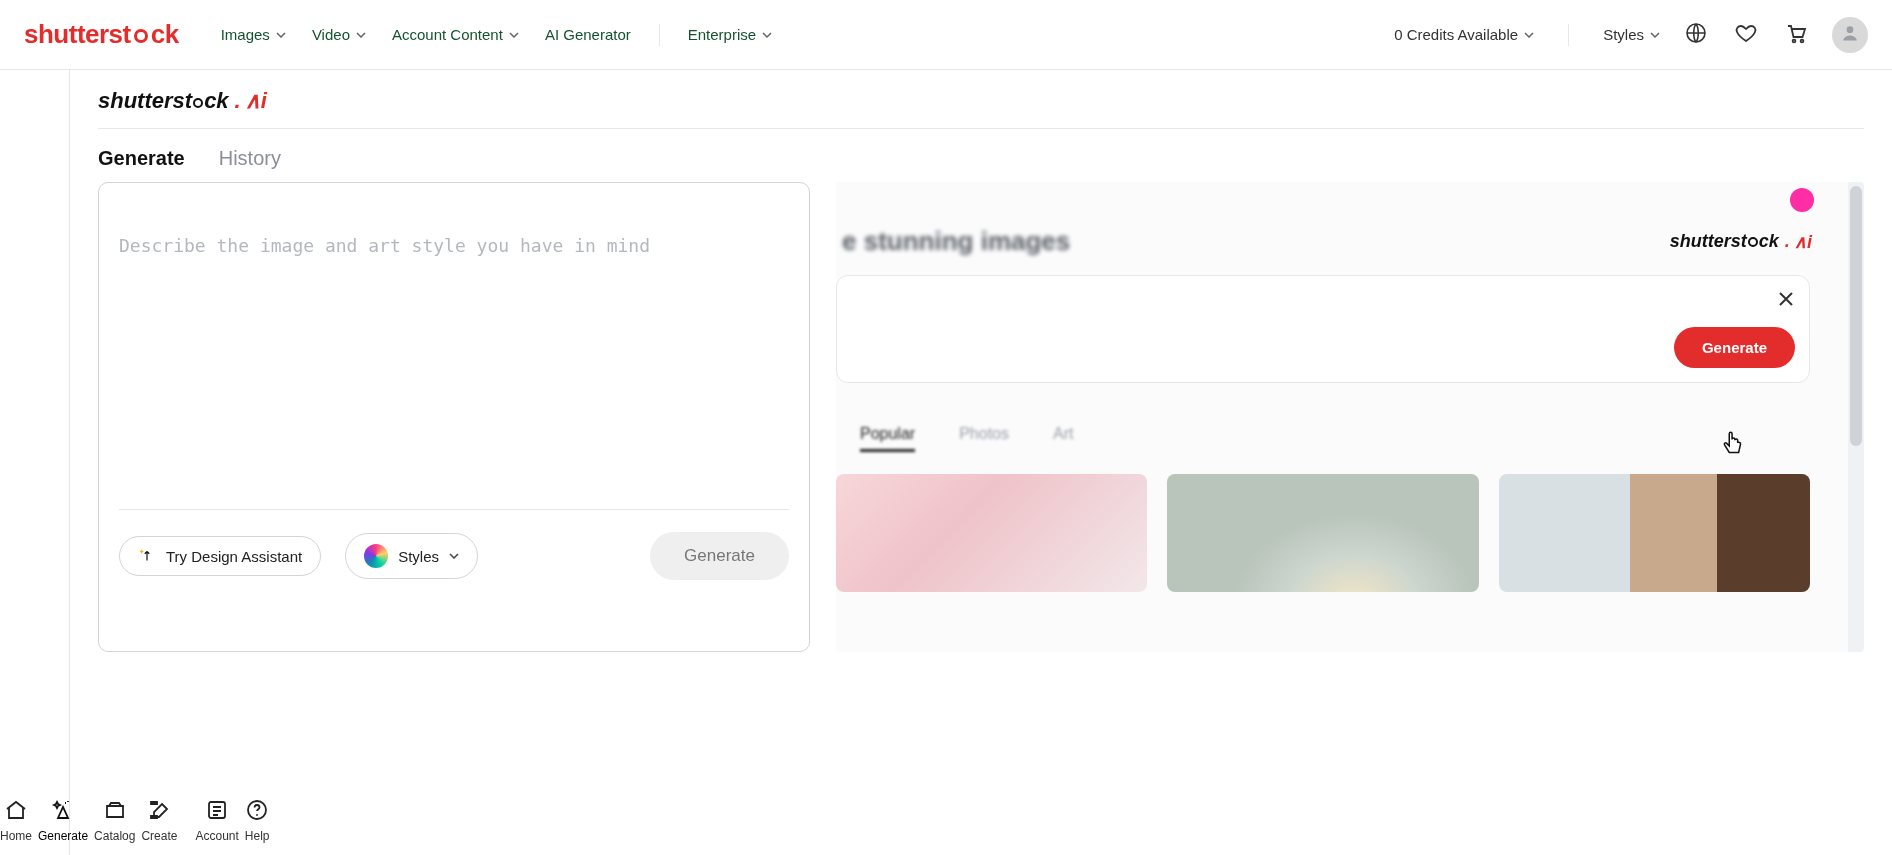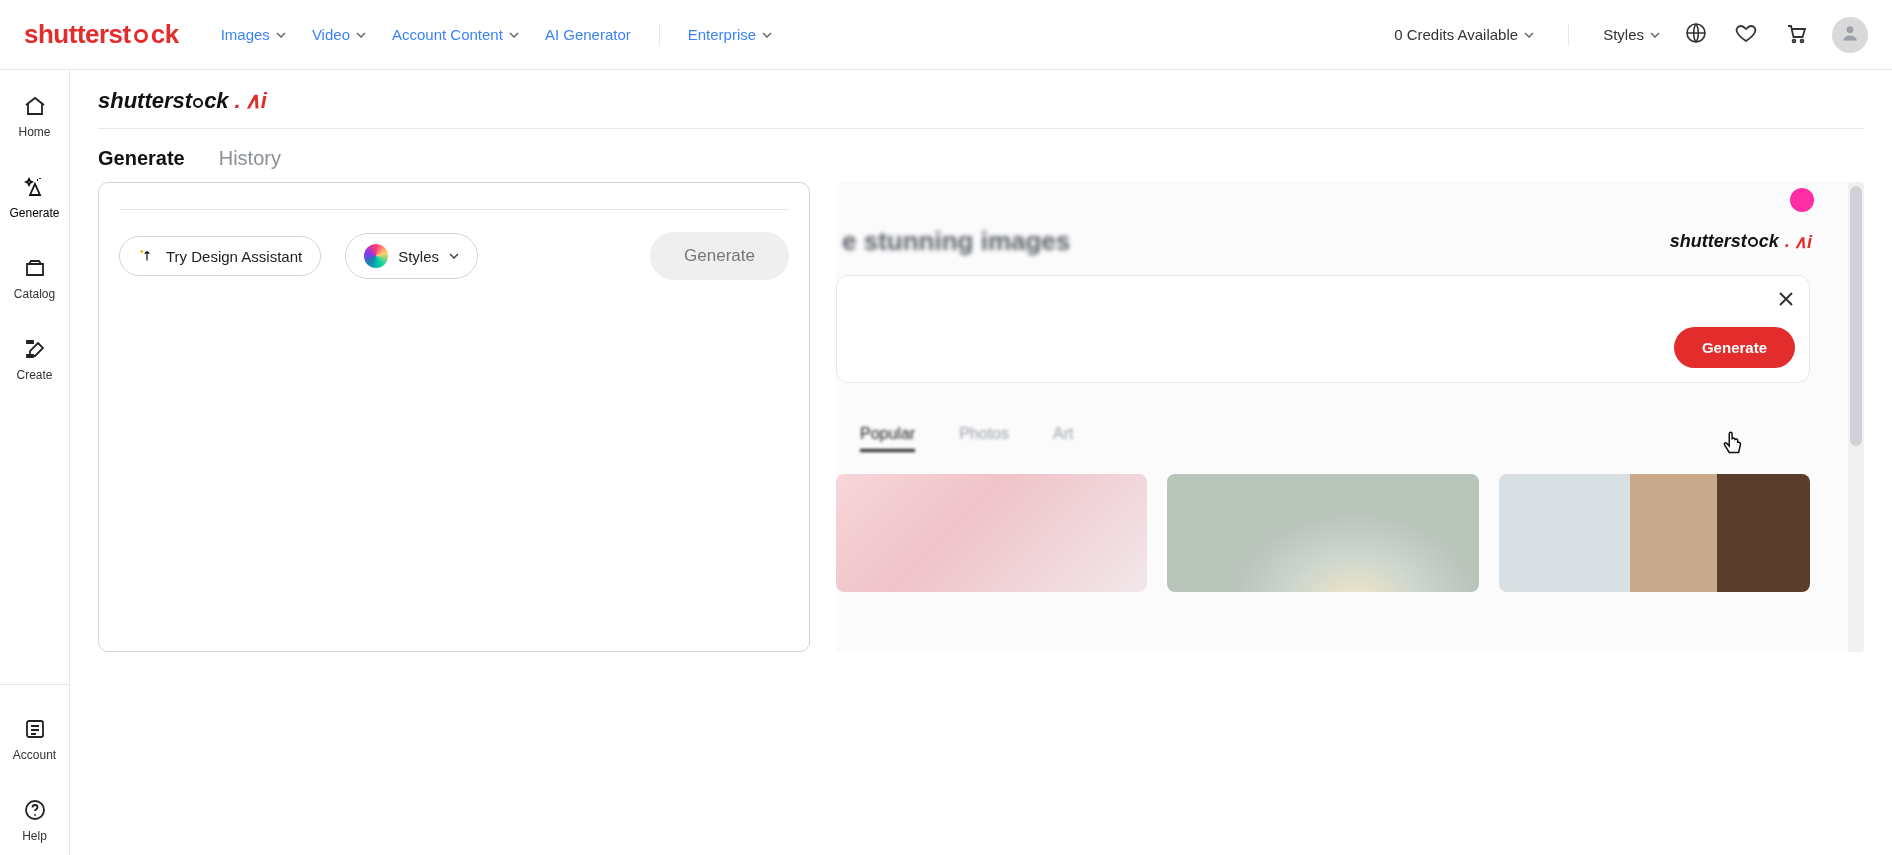--- a/index.html
+++ b/index.html
@@ -41,21 +41,21 @@
     user-select:none;
   }
   .logo .circ{
     width:14px;height:14px;border:3px solid var(--red);border-radius:50%;
     display:inline-block;margin:0 1px;position:relative;top:1px;
   }
   .nav{display:flex;align-items:center;gap:6px;}
   .nav-divider{width:1px;height:22px;background:var(--border);margin:0 12px;}
   .nav-item{
     display:flex;align-items:center;gap:6px;
-    color:#3b82f6;font-size:15px;padding:8px 10px;border-radius:6px;
+    color:#14532d;font-size:15px;padding:8px 10px;border-radius:6px;
     cursor:pointer;white-space:nowrap;
   }
   .chev{width:10px;height:6px;display:inline-block;}
   .chev svg{display:block;}
   .spacer{flex:1;}
   .right-group{display:flex;align-items:center;gap:22px;}
   .credits{display:flex;align-items:center;gap:6px;color:#333;font-size:15px;cursor:pointer;}
   .icon-btn{
     width:28px;height:28px;display:flex;align-items:center;justify-content:center;
     color:var(--icon);cursor:pointer;border-radius:6px;position:relative;
@@ -65,23 +65,23 @@
     width:36px;height:36px;border-radius:50%;background:#d9d9d9;
     display:flex;align-items:center;justify-content:center;cursor:pointer;
   }
   .avatar svg{width:20px;height:20px;color:#9aa0a6;}
 
   
   .shell{display:flex;height:calc(855px - 70px);}
   .sidebar{
     width:var(--sidebar-w);
     border-right:1px solid var(--border);
-    display:flex;flex-direction:column;align-items:flex-end;
+    display:flex;flex-direction:row;align-items:flex-end;
     padding-top:14px;
-    gap:14px;
+    gap:6px;
   }
   .side-gap{flex:1;}
   .side-sep{width:100%;height:1px;background:var(--border);margin:4px 0 8px;}
   .side-item{
     width:100%;
     display:flex;flex-direction:column;align-items:center;justify-content:center;
     gap:4px;padding:10px 0 12px;cursor:pointer;font-size:12px;color:#333;
   }
   .side-item svg{width:24px;height:24px;color:#222;}
   .side-item.active{color:#000;}
@@ -383,20 +383,21 @@
     </div>
 
     <div class="tabs">
       <div class="tab active">Generate</div>
       <div class="tab">History</div>
     </div>
 
     <div class="content">
 
       <section class="panel-left">
+        <textarea class="prompt" placeholder="Describe the image and art style you have in mind" style=""></textarea>
         <div class="thinline"></div>
         <div class="controls">
           <div class="pill">
             <span class="sparkle">
               <svg viewBox="0 0 24 24">
                   <path d="M5 3l1 2 2 1-2 1-1 2-1-2-2-1 2-1z" fill="#f5b400"></path>
                   <path d="M12 6v12M12 6l-3 3M12 6l3 3" stroke="#111" stroke-width="1.6" fill="none"></path>
                 </svg>
             </span>
             <span>Try Design Assistant</span>

